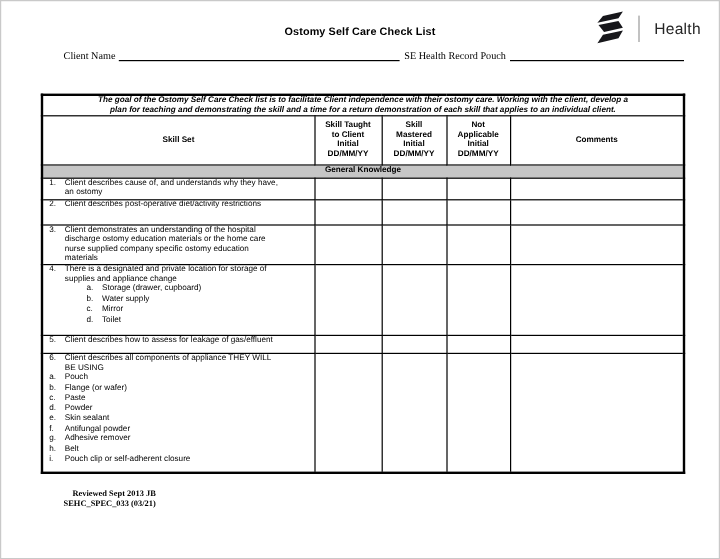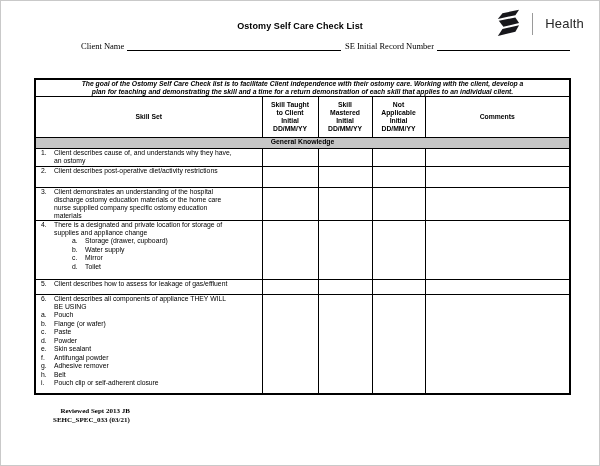--- a/index.html
+++ b/index.html
@@ -12,21 +12,21 @@
   .pre{white-space:pre-line;}
 
   
   .title{position:absolute;top:21px;left:0;width:100%;text-align:center;
     font-size:9px;font-weight:bold;letter-spacing:.1px;}
   .logo{position:absolute;top:9px;right:16px;display:flex;align-items:center;gap:12px;}
   .logo-divider{width:1px;height:22px;background:#9a9a9a;}
   .logo-text{font-size:13px;color:#262626;letter-spacing:.2px;}
 
   .client-row{position:absolute;top:41px;left:53px;right:30px;display:flex;align-items:flex-end;
-    font-family:"Liberation Serif","DejaVu Serif",serif;font-size:8.5px;margin-left:28px;}
+    font-family:"Liberation Serif","DejaVu Serif",serif;font-size:8.5px;}
   .blank-line{border-bottom:1px solid #000;height:9px;}
   .blank-1{flex:225;}
   .blank-2{flex:140;}
   .client-row .lbl{white-space:nowrap;padding:0 3px 0 0;}
   .client-row .lbl2{padding:0 3px 0 4px;}
 
   
   table.main{position:absolute;top:78px;left:34px;border-collapse:collapse;
     table-layout:fixed;width:537px;border:2px solid #000;}
   table.main td,table.main th{border:1px solid #000;padding:0;vertical-align:top;
@@ -69,21 +69,21 @@
       <path d="M25 17 L7 21 L2 28.5 L21 24 Z" fill="#17171b"></path>
     </svg>
   </span>
   <span class="logo-divider"></span>
   <span class="logo-text">Health</span>
 </div>
 
 <div class="client-row">
   <span class="lbl">Client Name</span>
   <span class="blank-line blank-1"></span>
-  <span class="lbl lbl2">SE Initial Record Number</span>
+  <span class="lbl lbl2">SE Health Record Pouch</span>
   <span class="blank-line blank-2"></span>
 </div>
 
 <table class="main">
   <colgroup>
     <col style="width:227px">
       <col style="width:56px">
       <col style="width:54px">
       <col style="width:53px">
       <col style="width:145px">

